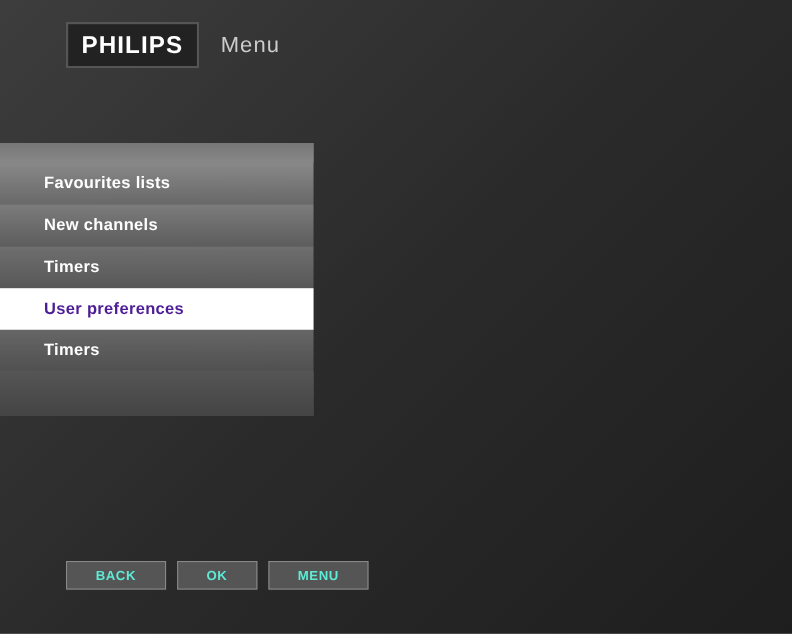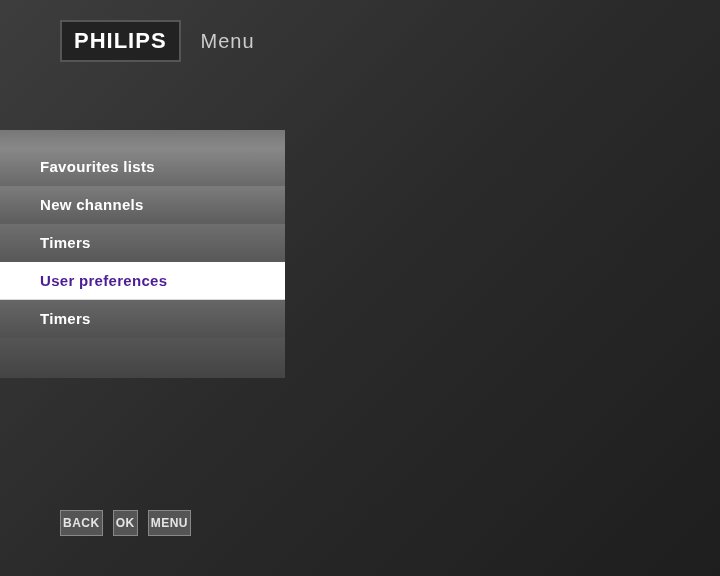--- a/index.html
+++ b/index.html
@@ -108,24 +108,24 @@
       position: absolute;
       bottom: 40px;
       left: 60px;
       display: flex;
       gap: 10px;
     }
 
     .footer-btn {
       background: #555;
       border: 1px solid #888;
-      color: #e5e5e5;
+      color: #5eead4;
       font-size: 12px;
       font-weight: bold;
-      padding: 5px 2px;
+      padding: 5px 26px;
       cursor: pointer;
       font-family: Arial, sans-serif;
       letter-spacing: 0.5px;
     }
   </style>
 </head>
 <body>
 
 <div class="content">
 

